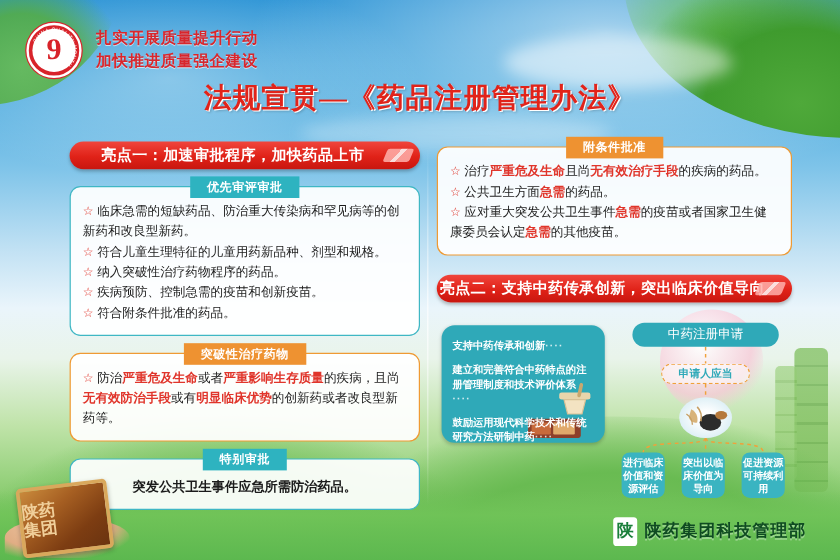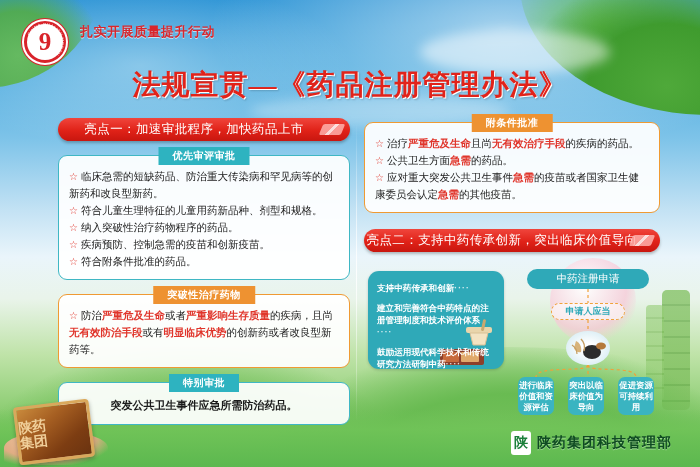--- a/index.html
+++ b/index.html
@@ -98,21 +98,21 @@
     position: absolute; left: 80px; top: 22px;
     color: #d9262c; font-weight: bold; font-size: 13px; line-height: 19px;
     text-shadow: 0 1px 0 rgba(255,255,255,.6);
     letter-spacing: .5px;
   }
   .main-title {
     position: absolute; left: 0; right: 0; top: 66px;
     text-align: center;
     font-family: "Liberation Serif", "DejaVu Serif", serif;
     font-weight: bold;
-    font-size: 28px; letter-spacing: 1px;
+    font-size: 23px; letter-spacing: 1px;
     color: #e1231a;
     text-shadow: 1px 1px 0 #fff, 2px 2px 2px rgba(0,0,0,.18);
   }
 
   
   .col {
     position: absolute; top: 118px;
   }
   .col-left { left: 58px; width: 292px; }
   .col-right { left: 364px; width: 296px; }
@@ -123,21 +123,21 @@
     background: linear-gradient(180deg, rgba(255,255,255,0), rgba(255,255,255,.85), rgba(255,255,255,0));
   }
 
   
   .ribbon {
     position: relative;
     height: 23px;
     background: linear-gradient(180deg, #f0453c 0%, #e02218 55%, #c8160f 100%);
     border-radius: 12px;
     display: flex; align-items: center; justify-content: center;
-    color: #fff; font-weight: normal; font-size: 12.5px;
+    color: #fff; font-weight: bold; font-size: 12.5px;
     letter-spacing: .4px;
     box-shadow: 0 2px 3px rgba(0,0,0,.25);
     padding-right: 20px;
   }
   .ribbon .tail {
     position: absolute; right: 7px; top: 6px;
     width: 22px; height: 11px;
     background: linear-gradient(120deg, #ffb0ab 0 42%, #ffffff 42% 58%, #ffb0ab 58% 100%);
     transform: skewX(-22deg);
     border-radius: 2px;
@@ -284,20 +284,21 @@
   </div>
   <svg class="logo-ring-text" viewBox="0 0 46 46">
     <defs>
         <path id="ringpath" d="M 23,23 m -16,0 a 16,16 0 1,1 32,0 a 16,16 0 1,1 -32,0"></path>
       </defs>
     <text><textPath href="#ringpath" startOffset="6%">CHINA QUALITY MONTH</textPath></text>
   </svg>
 
   <div class="slogan">
     <div>扎实开展质量提升行动</div>
+    <div>加快推进质量强企建设</div>
   </div>
 
   <div class="main-title">法规宣贯—《药品注册管理办法》</div>
 
   <div class="divider"></div>
 
   <div class="col col-left">
 
     <div class="ribbon">
       <span>亮点一：加速审批程序，加快药品上市</span>

